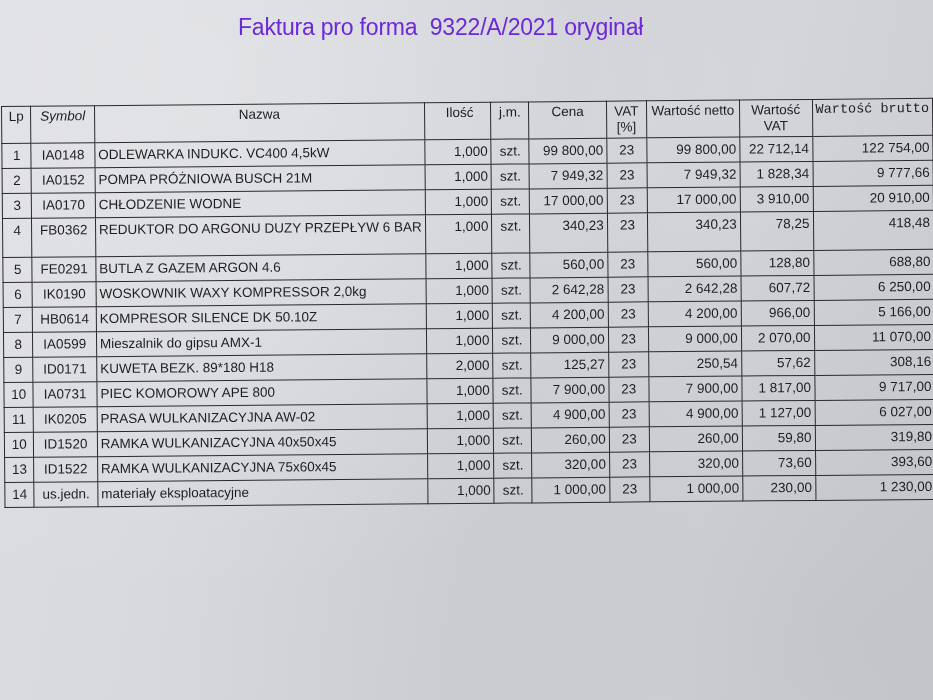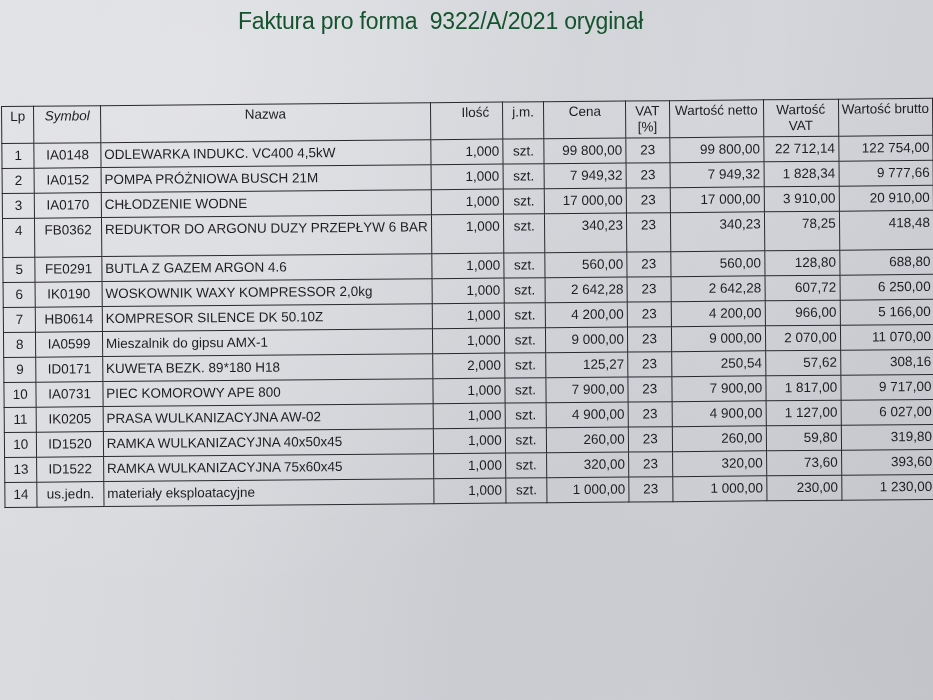--- a/index.html
+++ b/index.html
@@ -8,22 +8,22 @@
       background: linear-gradient(100deg, #dcdde1 0%, #d6d8dc 30%, #cfd1d6 55%, #d3d5da 75%, #cbcdd2 100%);
       font-family: "Liberation Sans", sans-serif;
       color: #1e1e22;
     }
     .shade {
       position: absolute; inset: 0; pointer-events: none;
       background: radial-gradient(ellipse at 20% 10%, rgba(255,255,255,0.25), rgba(255,255,255,0) 60%),
                   radial-gradient(ellipse at 90% 90%, rgba(120,120,130,0.12), rgba(0,0,0,0) 60%);
     }
     .title {
-      position: absolute; left: 238px; top: 8px;
-      font-size: 23px; letter-spacing: -0.2px; color: #14532d;
+      position: absolute; left: 238px; top: 14px;
+      font-size: 23px; letter-spacing: -0.2px; color: #6d28d9;
       white-space: pre;
     }
     table.inv {
       position: absolute; left: 1px; top: 106px;
       border-collapse: collapse;
       transform: rotate(-0.5deg); transform-origin: 0 0;
       font-size: 13.5px;
     }
     table.inv th, table.inv td {
       border: 1.3px solid #2a2a2e;
@@ -40,37 +40,37 @@
     td.name { white-space: normal; }
     .w-lp { width: 28px; margin-top: 33px; }
     .w-sym { width: 62px; font-style: italic; }
     .w-name { width: 310px; }
     .w-il { width: 52px; }
     .w-jm { width: 38px; }
     .w-cena { width: 78px; }
     .w-vat { width: 40px; }
     .w-netto { width: 88px; }
     .w-wv { width: 70px; margin-left: 43px; }
-    .w-br { width: 86px; }
+    .w-br { width: 86px; font-family: Liberation Mono, monospace; }
     tr.tall td { height: 34px; }
   </style>
 </head>
 <body>
 
 <div class="shade"></div>
 
 <div class="title">Faktura pro forma  9322/A/2021 oryginał</div>
 
 <table class="inv">
   <thead>
     <tr>
       <th class="w-lp">Lp</th>
       <th class="w-sym">Symbol</th>
       <th class="w-name">Nazwa</th>
-      <th class="w-il" style="text-align:center;padding-left:21px">Ilość</th>
+      <th class="w-il" style="text-align:left;padding-left:21px">Ilość</th>
       <th class="w-jm">j.m.</th>
       <th class="w-cena">Cena</th>
       <th class="w-vat">
         <div>VAT</div>
         <div>[%]</div>
       </th>
       <th class="w-netto">Wartość netto</th>
       <th class="w-wv">
         <div>Wartość</div>
         <div>VAT</div>

